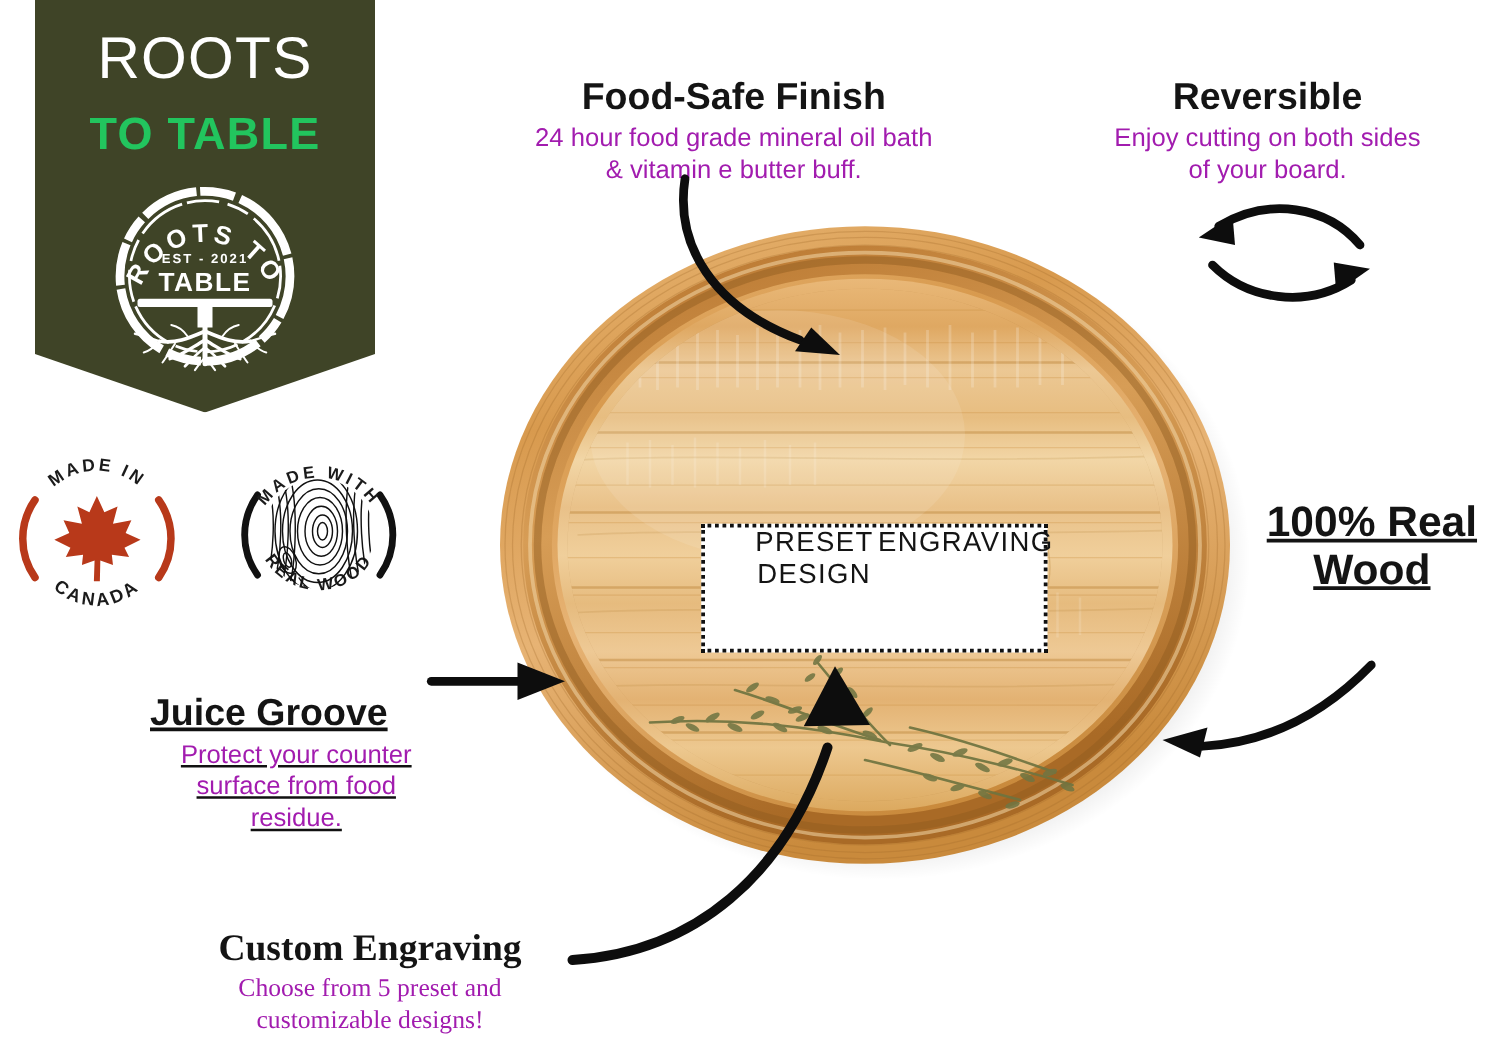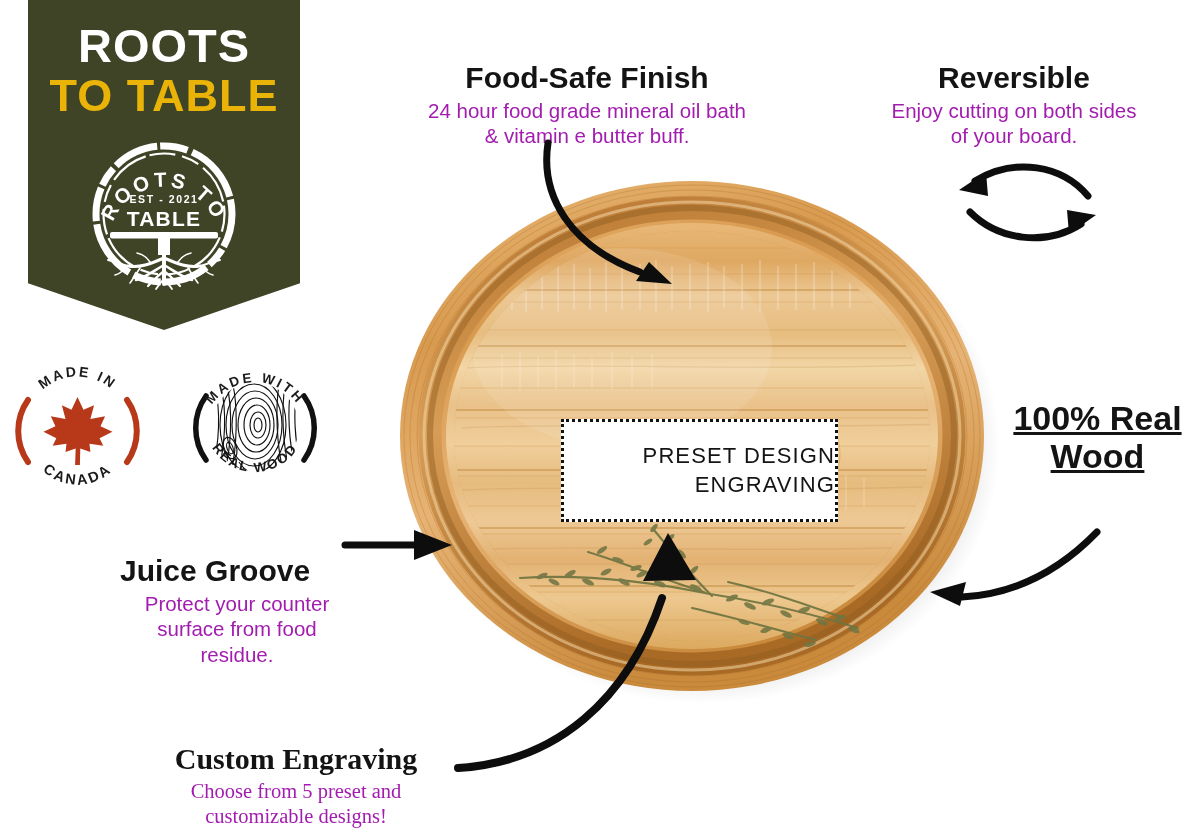--- a/index.html
+++ b/index.html
@@ -15,49 +15,49 @@
 
   
   .banner{
     position:absolute;left:28px;top:-4px;width:272px;height:334px;
     background:#3f4427;
     clip-path:polygon(0 0,100% 0,100% 86%,50% 100%,0 86%);
     display:flex;flex-direction:column;align-items:center;
   }
   .banner-title{
     margin-top:26px;
-    font-size:47px;font-weight:bold;letter-spacing:1px;
+    font-size:47px;font-weight:normal;letter-spacing:1px;
     color:#ffffff;line-height:1.0;text-align:center;
   }
   .banner-sub{
-    margin-top:4px;
-    font-size:45px;font-weight:bold;letter-spacing:1px;
-    color:#eab308;line-height:1.0;text-align:center;
+    margin-top:20px;
+    font-size:36px;font-weight:bold;letter-spacing:1px;
+    color:#22c55e;line-height:1.0;text-align:center;
   }
   .emblem{margin-top:16px;width:160px;height:160px;position:relative;}
   .emblem svg{width:100%;height:100%;display:block;}
 
   
   .badge{position:absolute;}
   .badge svg{display:block;}
   .badge-canada{left:10px;top:358px;width:135px;height:145px;}
   .badge-wood{left:185px;top:352px;width:140px;height:150px;}
 
   
   .board-wrap{position:absolute;left:392px;top:178px;width:615px;height:525px;}
   .board-wrap svg{display:block;width:100%;height:100%;}
 
   
   .engrave-box{
     position:absolute;left:561px;top:419px;width:277px;height:103px;
     background:#ffffff;
     border:3px dotted #111111;
     box-sizing:border-box;
-    display:flex;flex-direction:column;
-    align-items:flex-end;justify-content:center;
+    display:flex;flex-direction:row;
+    align-items:flex-start;justify-content:center;
     gap:4px;
     padding-left:48px;
   }
   .engrave-line{
     font-size:22px;letter-spacing:1.1px;color:#141414;
     line-height:1.12;text-align:center;font-weight:400;
   }
 
   
   .anno{position:absolute;text-align:center;margin-top:33px;}
@@ -67,21 +67,21 @@
   }
   .anno .body{
     font-size:20.5px;color:#a21caf;line-height:1.26;
     margin-top:3px;white-space:pre-line;
   }
 
   .anno-food{left:372px;top:28px;width:430px;}
   .anno-rev{left:844px;top:28px;width:340px;}
   .anno-wood{left:995px;top:366px;width:205px;}
   .anno-wood .head{font-size:34px;text-decoration:underline;}
-  .anno-juice{left:92px;top:521px;width:290px;}
+  .anno-juice{left:92px;top:521px;width:290px;text-decoration:underline;}
   .anno-juice .head{text-align:left;padding-left:28px;}
   .anno-custom{left:126px;top:709px;width:340px;font-family:Liberation Serif, serif;}
 
   
   .arrows{position:absolute;left:0;top:0;width:1200px;height:840px;pointer-events:none;}
   .arrows svg{display:block;width:100%;height:100%;}
 </style>
 </head>
 <body>
 

